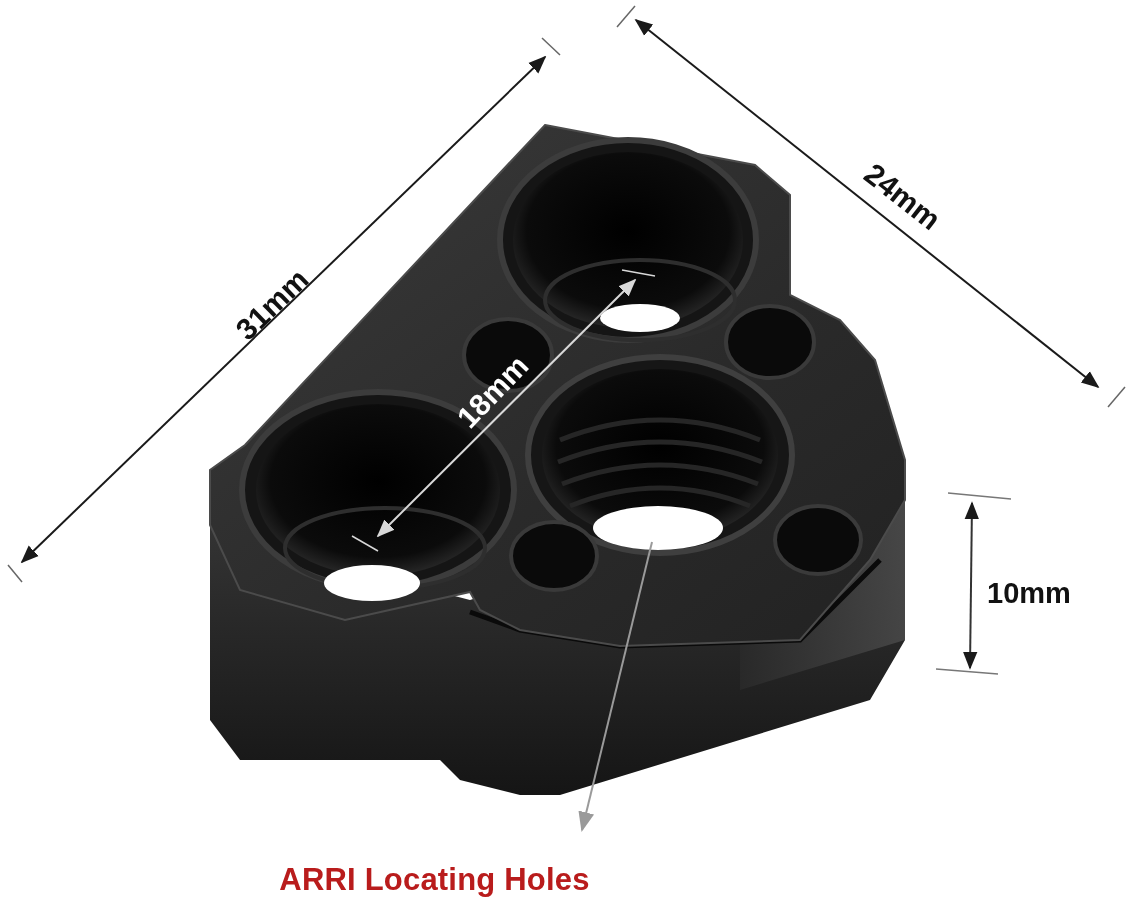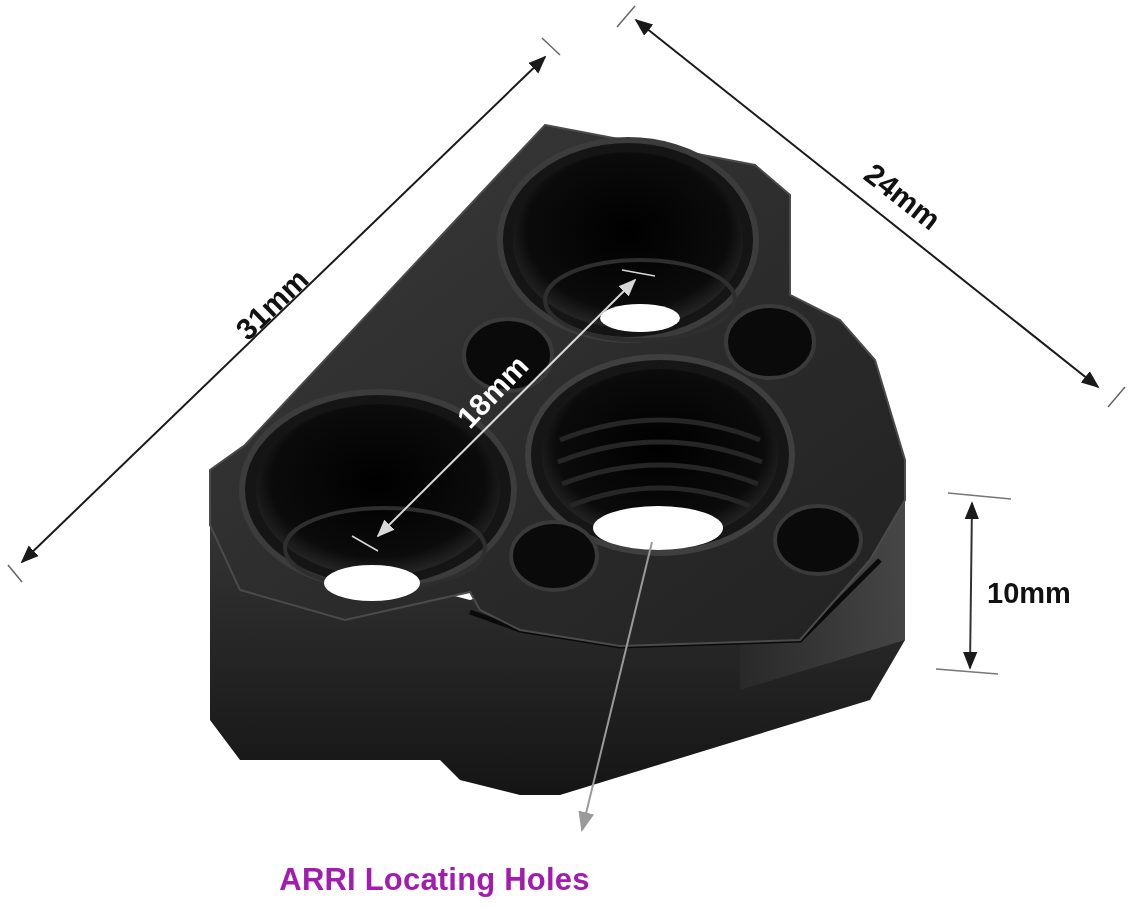--- a/index.html
+++ b/index.html
@@ -2,21 +2,21 @@
 <html><head>
 <meta charset="utf-8">
 <style>
   html, body { margin:0; padding:0; background:#ffffff; }
   body { width:1131px; height:907px; position:relative; overflow:hidden;
          font-family:"Liberation Sans", sans-serif; }
   #stage { position:absolute; left:0; top:0; width:1131px; height:907px; }
   .dim-label-dark { font-family:"Liberation Sans", sans-serif; font-weight:bold; fill:#111111; }
   .dim-label-light { font-family:"Liberation Sans", sans-serif; font-weight:bold; fill:#ffffff; }
   .caption { position:absolute; left:0; width:909px; top:862px; text-align:center;
-             font-family:"Liberation Sans", sans-serif; font-weight:bold; font-size:31px; color:#a21caf;
+             font-family:"Liberation Sans", sans-serif; font-weight:bold; font-size:31px; color:#b91c1c;
              letter-spacing:0.2px; }
   .caption span { display:inline-block; margin-left:-40px; }
 </style>
 </head>
 <body>
 
 <svg id="stage" viewBox="0 0 1131 907" xmlns="http://www.w3.org/2000/svg">
   <defs>
     <linearGradient id="sideGrad" x1="0" y1="0" x2="0" y2="1">
       <stop offset="0" stop-color="#3a3a3a"></stop>

